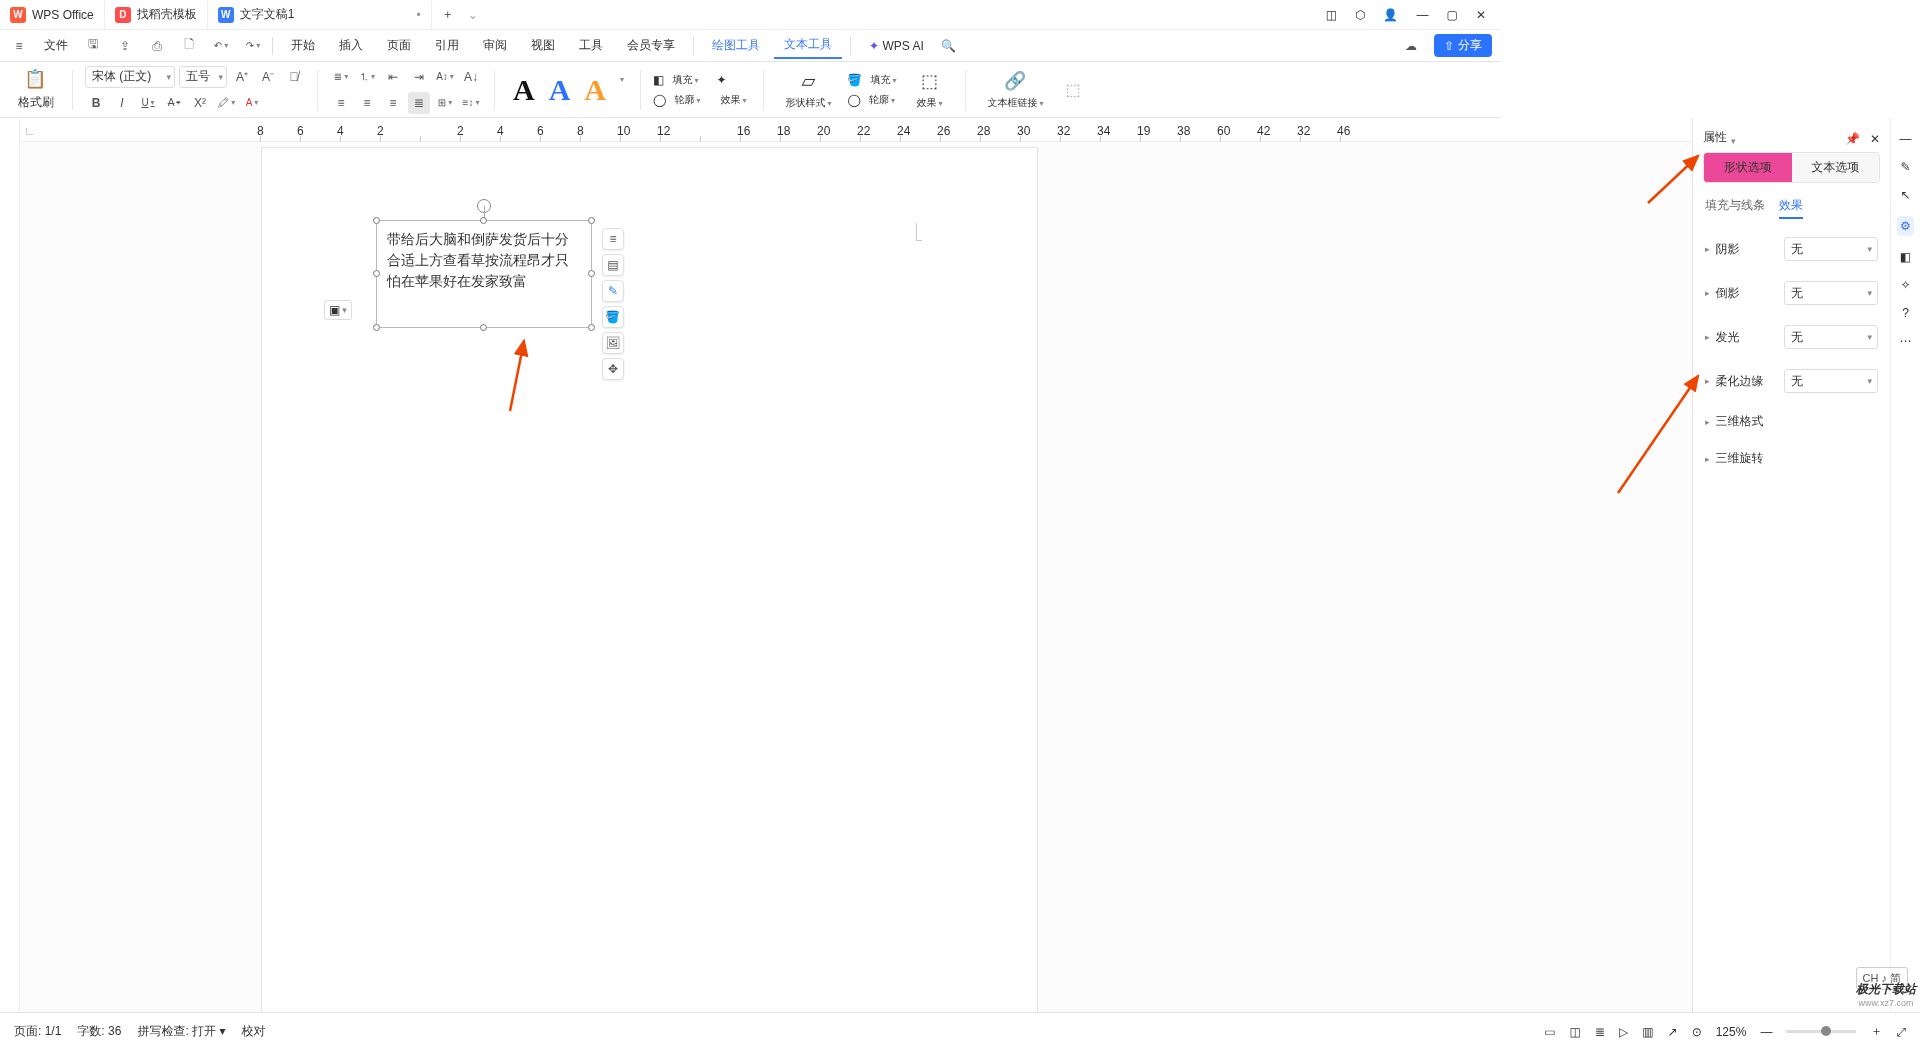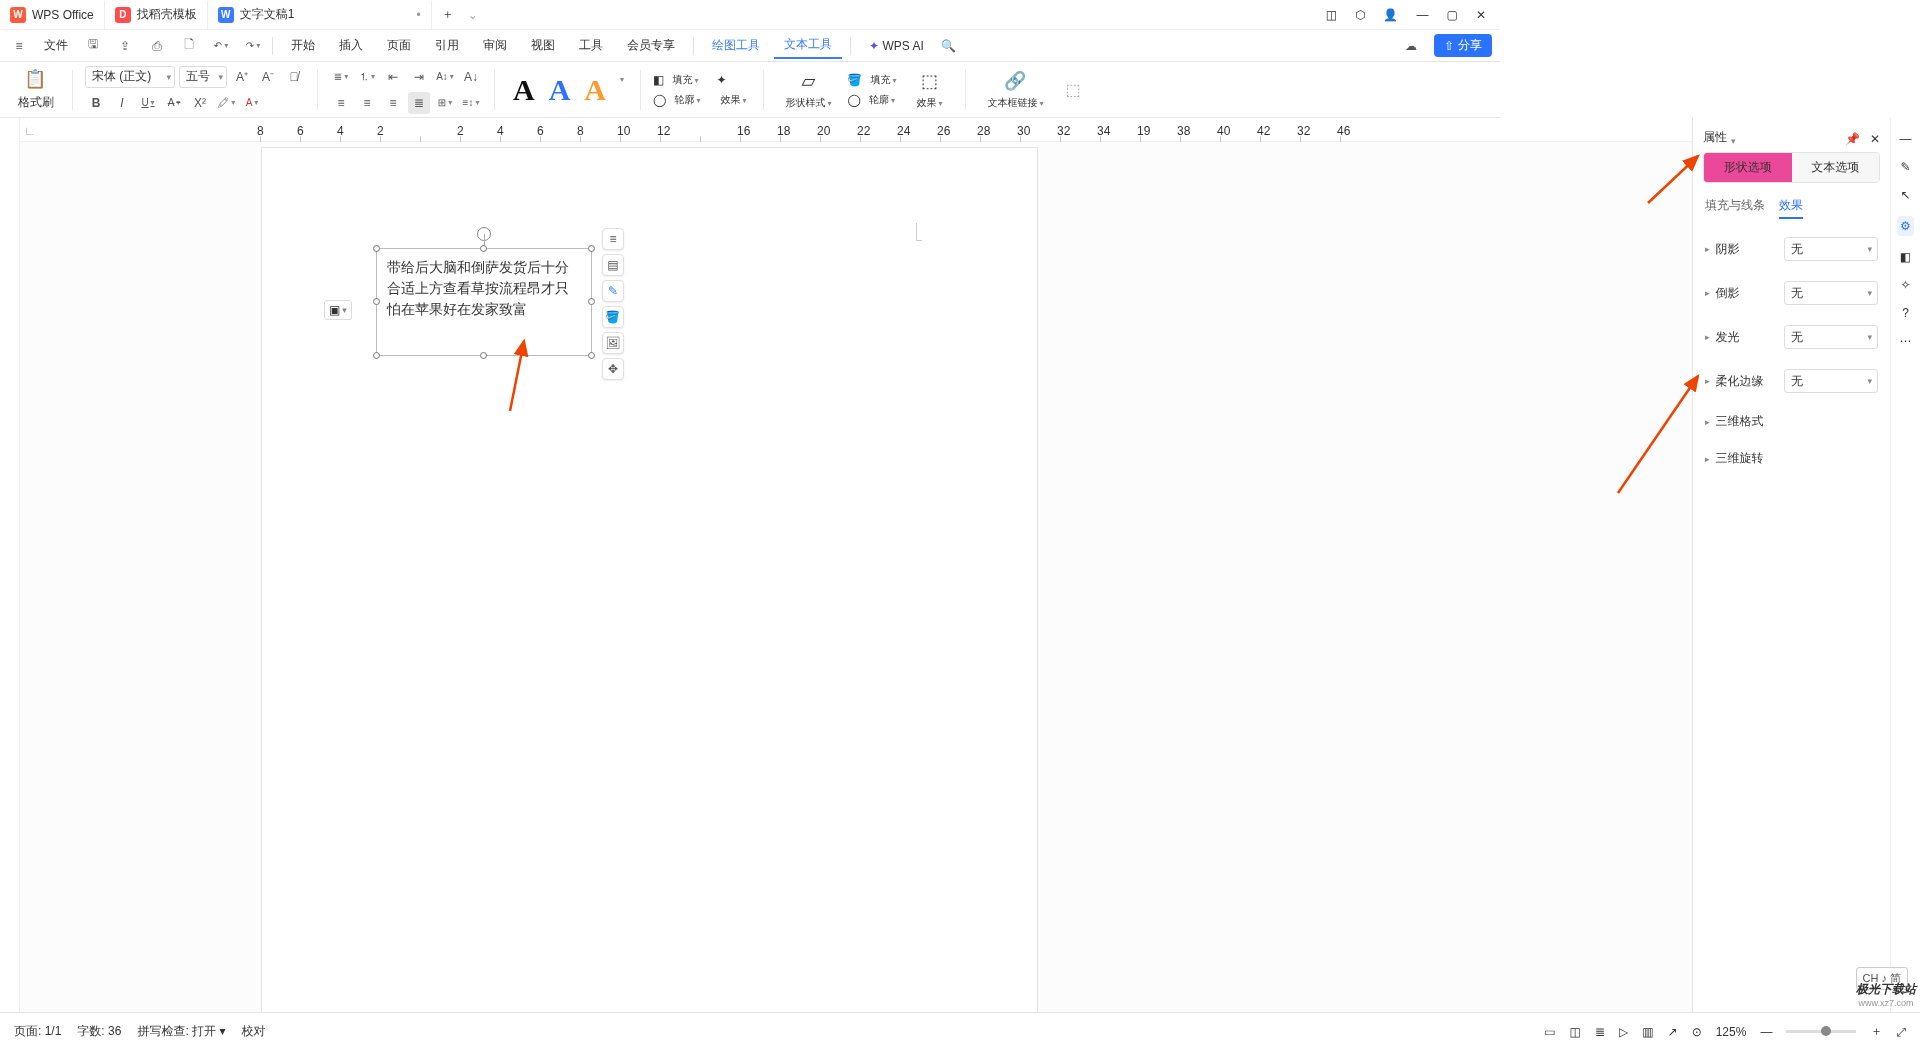--- a/index.html
+++ b/index.html
@@ -21,21 +21,21 @@
 .ribbon .vsep{width:1px;height:40px;background:#e8e8e8;margin:0 6px;}
 .dd{border:1px solid #ddd;background:#fff;height:22px;padding:0 16px 0 6px;position:relative;display:inline-flex;align-items:center;border-radius:3px;}
 .dd::after{content:"▾";position:absolute;right:3px;font-size:9px;color:#888;}
 .icnbtn{width:22px;height:22px;display:inline-flex;align-items:center;justify-content:center;color:#555;border-radius:3px;}
 .row{display:flex;gap:4px;}
 .doc-area{position:absolute;top:118px;left:0;right:0;bottom:28px;display:flex;}
 .vruler{width:20px;background:#fff;border-right:1px solid #eee;position:relative;font-size:9px;color:#999;}
 .hruler-wrap{height:24px;background:#fff;border-bottom:1px solid #eee;position:relative;font-size:9px;color:#888;}
 .hruler{position:absolute;left:240px;right:20px;top:0;height:24px;display:flex;align-items:flex-end;}
 .page{position:absolute;left:242px;top:30px;width:775px;height:1000px;background:#fff;box-shadow:0 0 0 1px #e5e5e5;}
-.txtbox{position:absolute;left:114px;top:100px;width:216px;height:108px;border:1px solid #bbb;}
+.txtbox{position:absolute;left:114px;top:72px;width:216px;height:108px;border:1px solid #bbb;}
 .handle{width:7px;height:7px;border:1px solid #777;background:#fff;border-radius:50%;position:absolute;}
 .txtcontent{padding:8px 10px;font-size:14px;line-height:1.5;color:#333;font-family:SimSun,serif;}
 .rotate-h{position:absolute;top:-22px;left:50%;transform:translateX(-50%);width:14px;height:14px;border:1px solid #888;border-radius:50%;background:#fff;}
 .floatbar{position:absolute;left:340px;top:80px;display:flex;flex-direction:column;gap:4px;}
 .fbtn{width:22px;height:22px;border:1px solid #e0e0e0;border-radius:4px;background:#fff;display:flex;align-items:center;justify-content:center;color:#555;box-shadow:0 1px 2px rgba(0,0,0,.08);}
 .wrapopt{position:absolute;left:62px;top:152px;border:1px solid #ddd;padding:2px 4px;background:#fff;border-radius:3px;display:flex;align-items:center;gap:2px;}
 .panel{width:198px;background:#fff;border-left:1px solid #e5e5e5;display:flex;flex-direction:column;position:absolute;right:30px;top:118px;bottom:28px;}
 .panel-hdr{height:28px;display:flex;align-items:flex-end;padding:0 10px;font-size:13px;gap:4px;}
 .panel-hdr .r{margin-left:auto;display:flex;gap:10px;color:#888;}
 .ptabs{display:flex;margin:6px 10px;border:1px solid #e3e3e3;border-radius:4px;overflow:hidden;}
@@ -302,21 +302,21 @@
           <div class="ruler-tick">
             <span class="ruler-num">34</span>
           </div>
           <div class="ruler-tick">
             <span class="ruler-num">19</span>
           </div>
           <div class="ruler-tick">
             <span class="ruler-num">38</span>
           </div>
           <div class="ruler-tick">
-            <span class="ruler-num">40</span>
+            <span class="ruler-num">60</span>
           </div>
           <div class="ruler-tick">
             <span class="ruler-num">42</span>
           </div>
           <div class="ruler-tick">
             <span class="ruler-num">32</span>
           </div>
           <div class="ruler-tick">
             <span class="ruler-num">46</span>
           </div>

